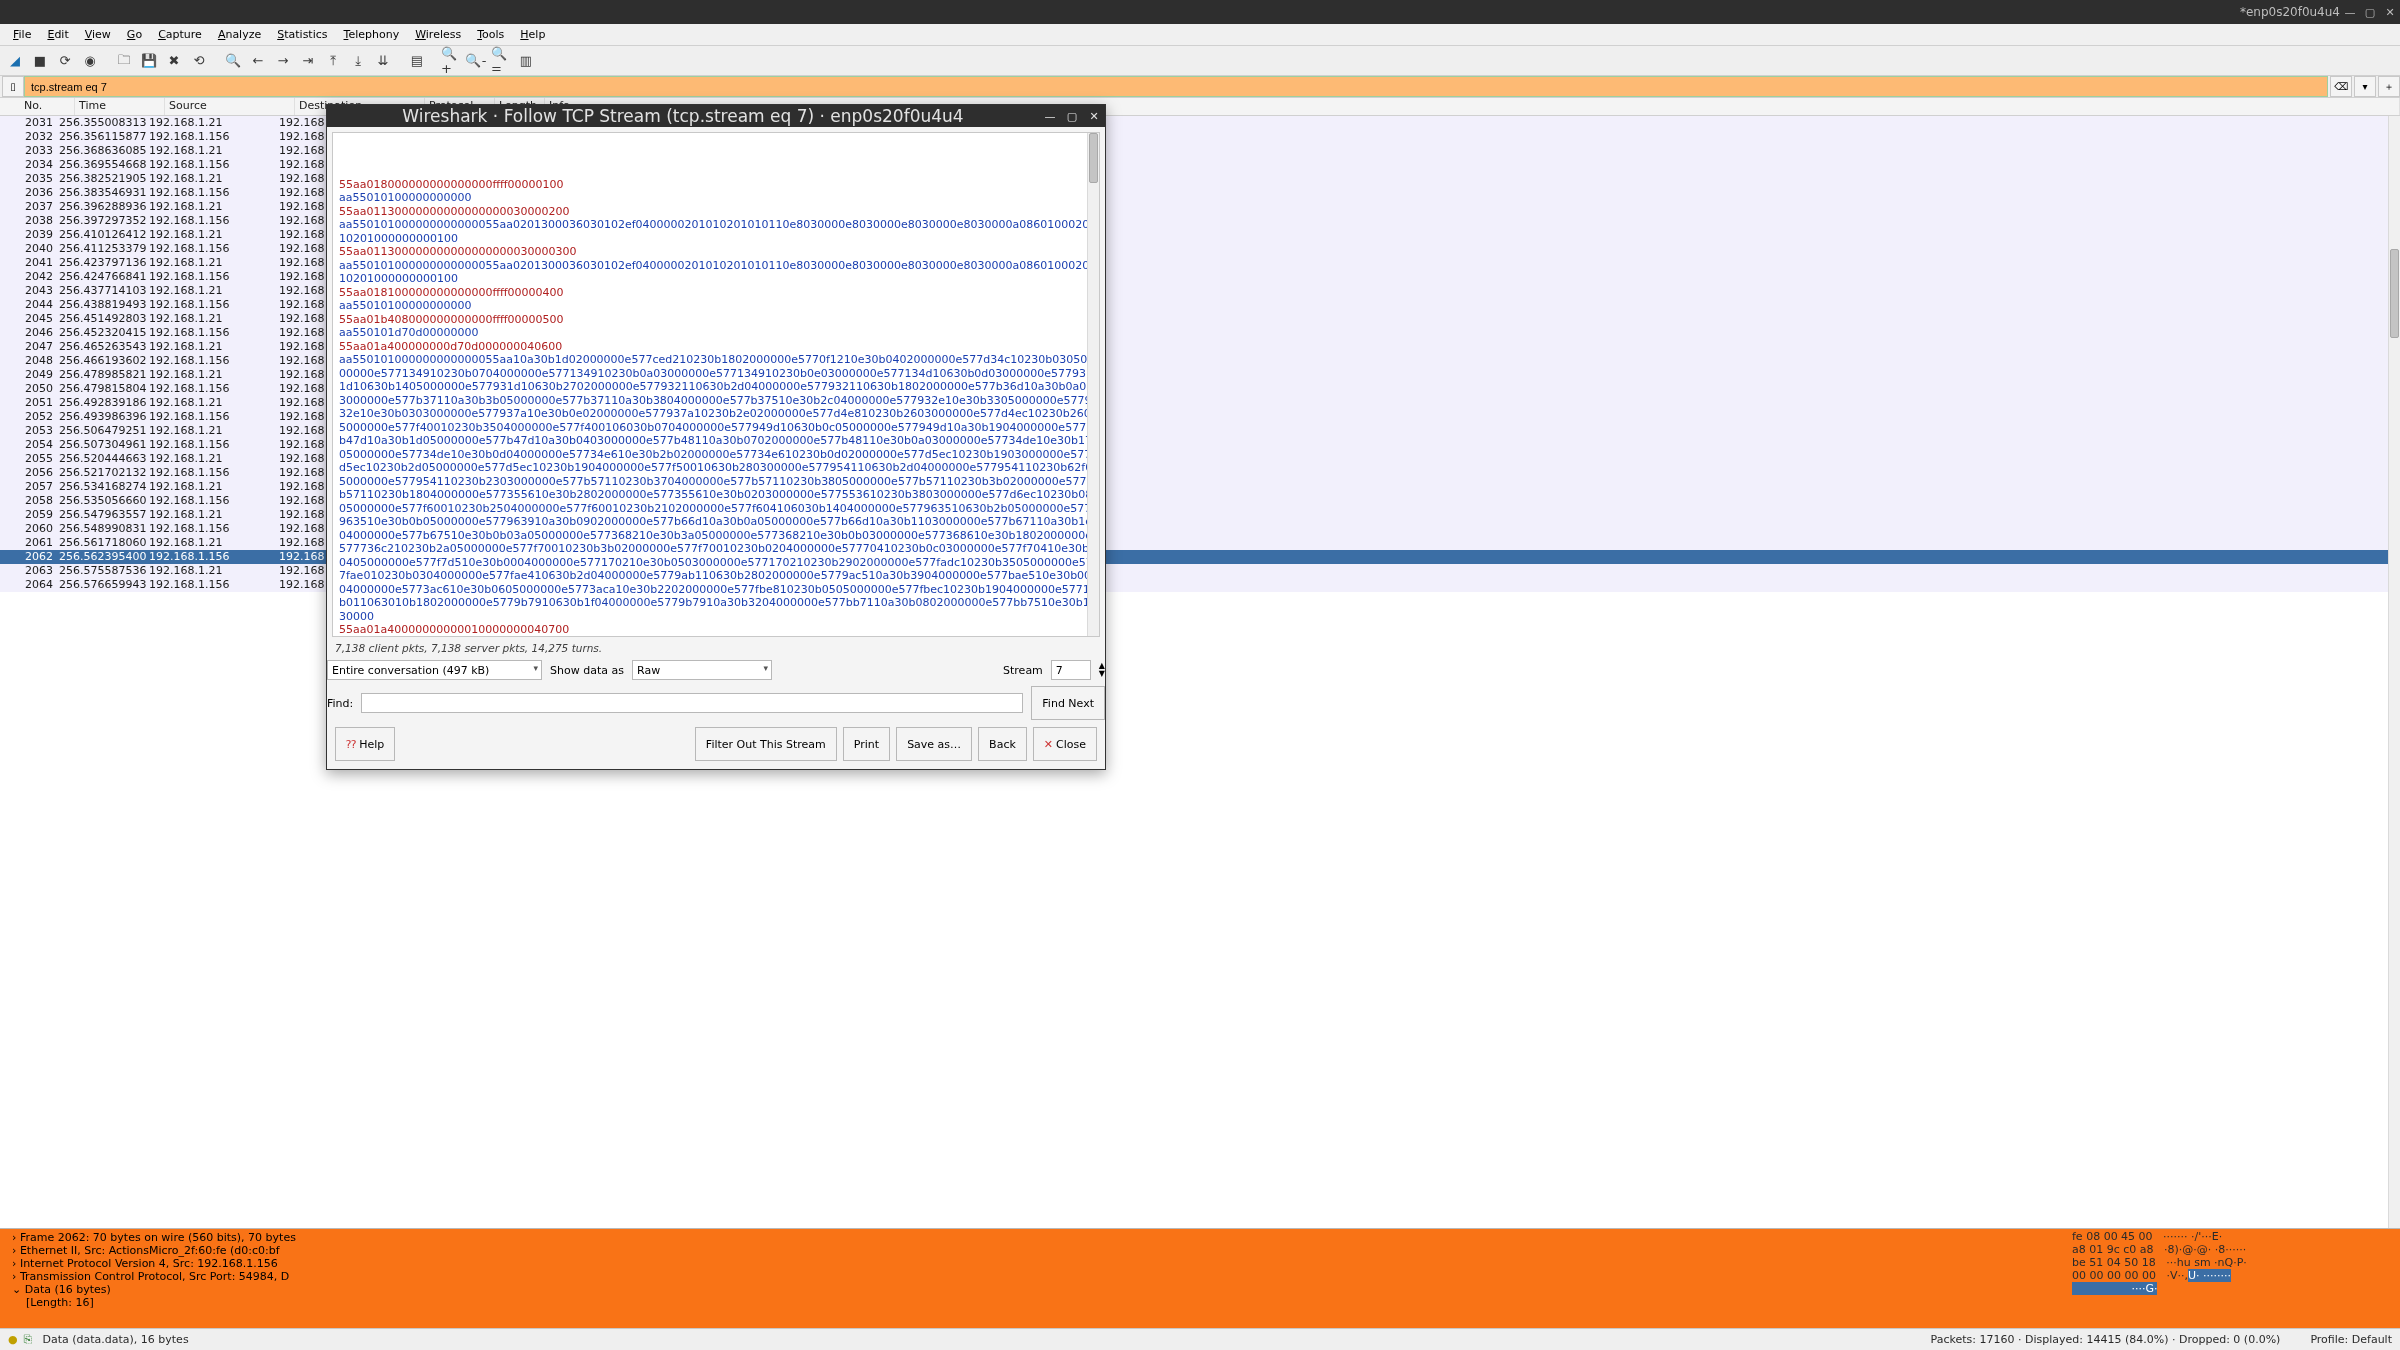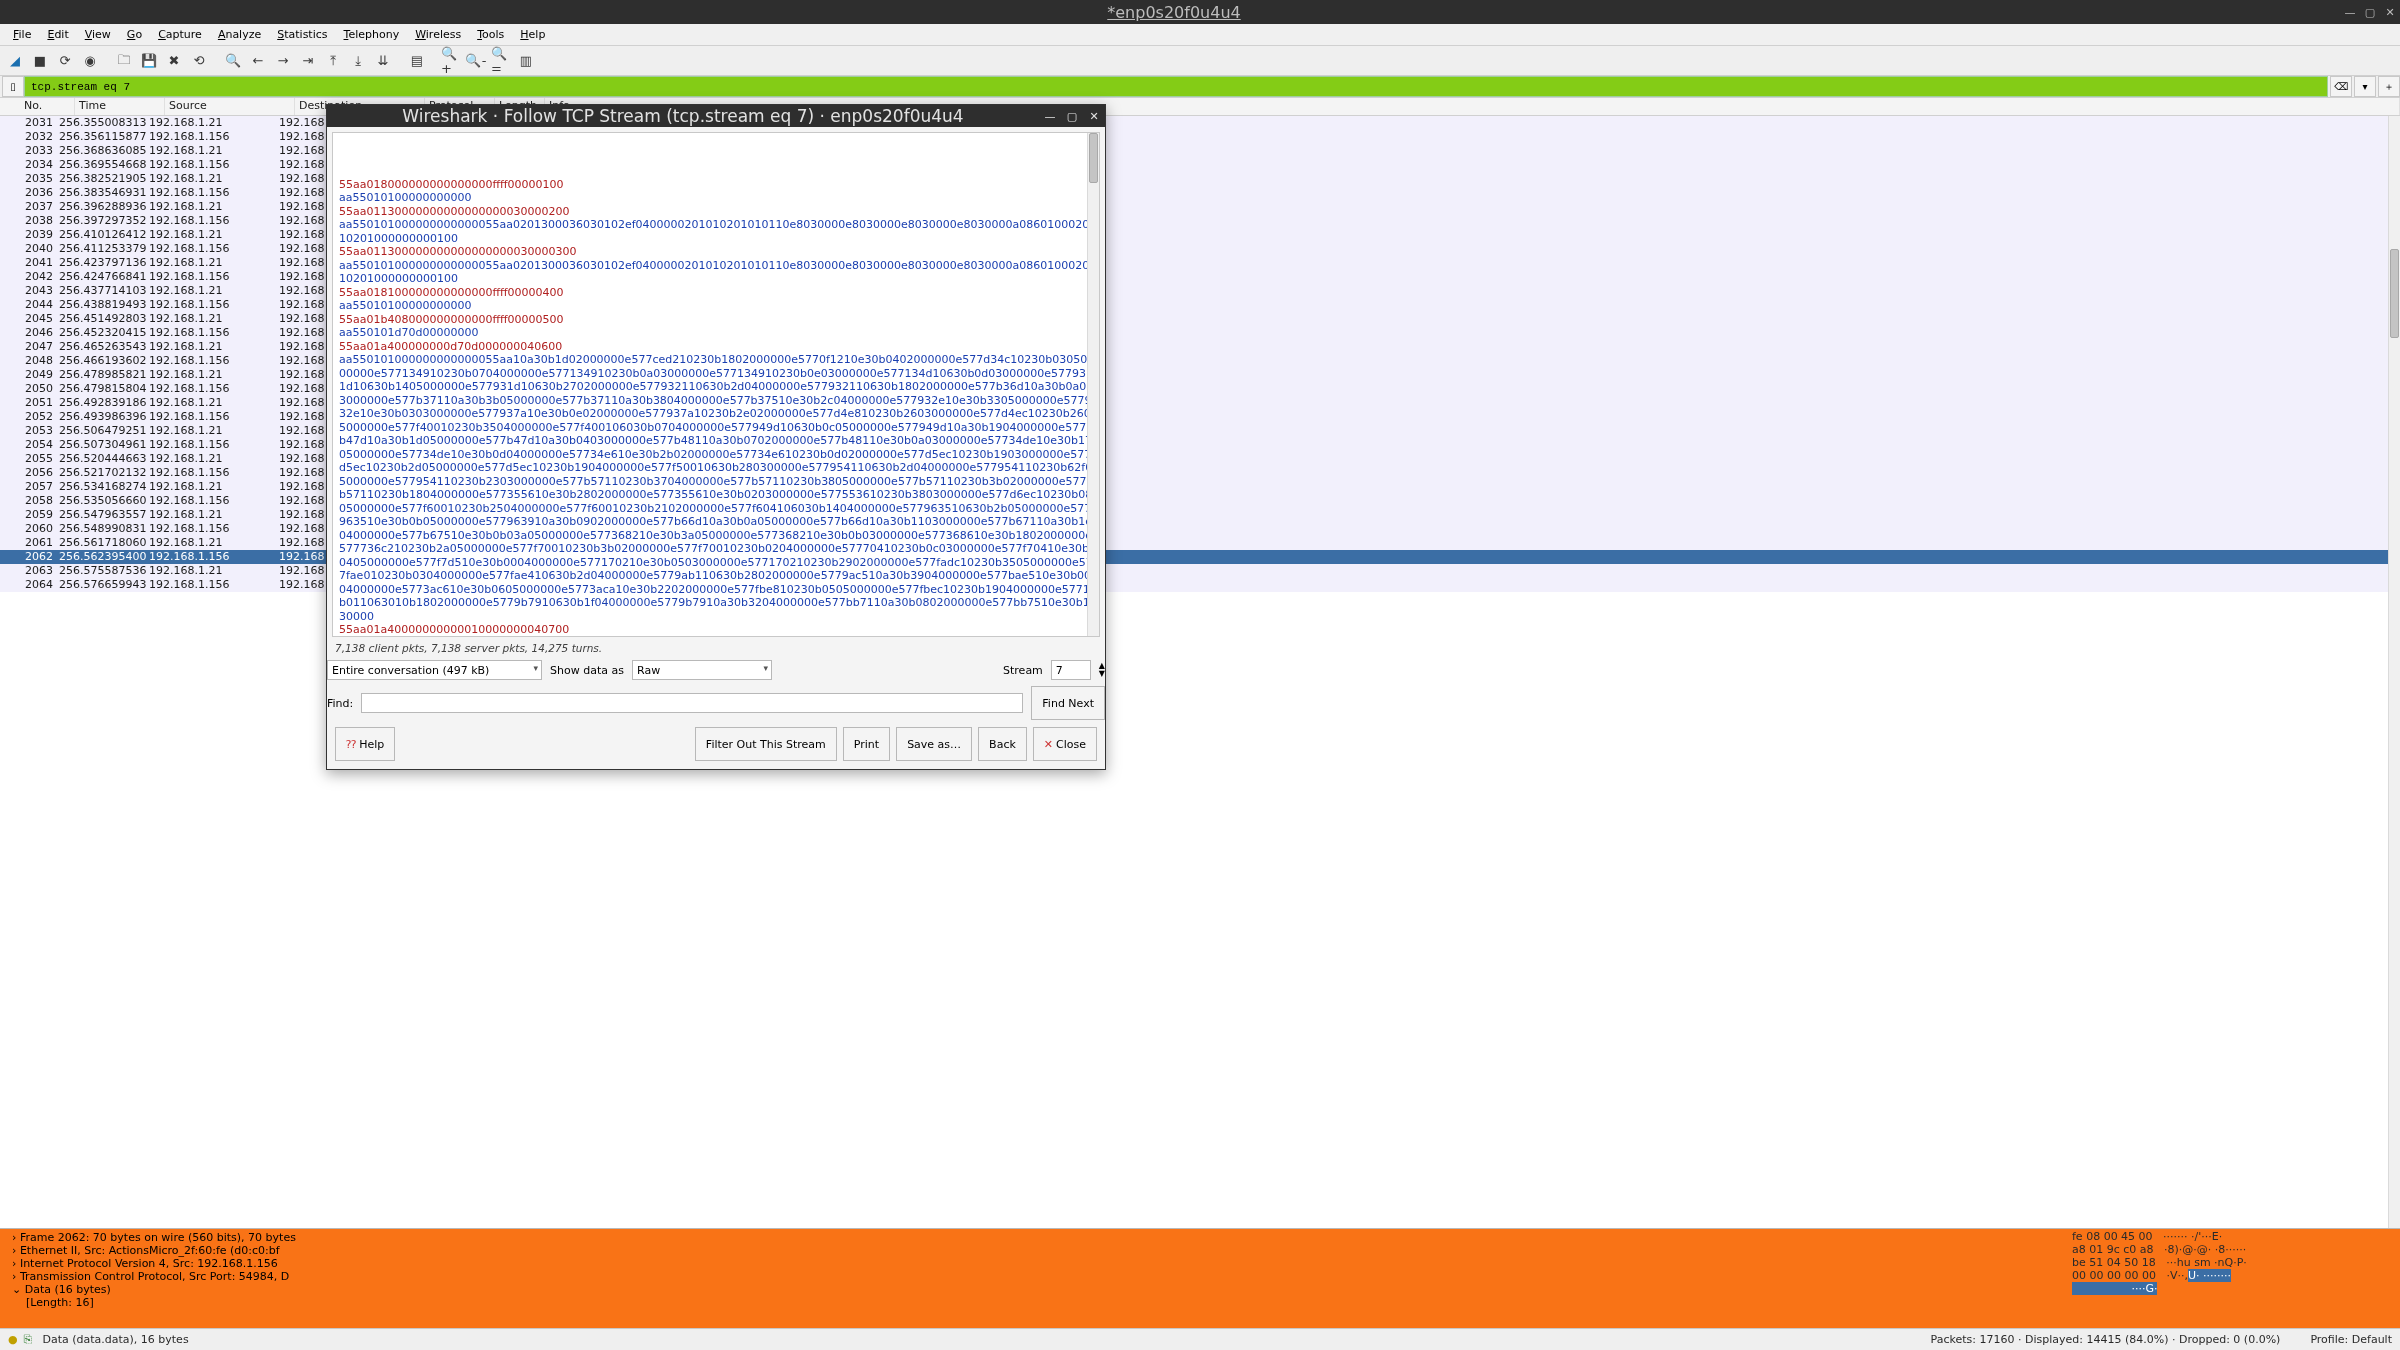--- a/index.html
+++ b/index.html
@@ -1,27 +1,27 @@
 <!DOCTYPE html>
 <html><head>
 <meta charset="utf-8">
 <style>
 * { margin:0; padding:0; box-sizing:border-box; font-family:"DejaVu Sans","Liberation Sans",sans-serif; font-size:11px; }
 html,body { width:2400px; height:1350px; background:#ededed; overflow:hidden; }
 .titlebar { height:24px; background:#2e2e2e; color:#bdbdbd; display:flex; align-items:center; position:relative; }
-.titlebar .title { flex:1; text-align:center; font-size:16px;text-decoration:underline; }
+.titlebar .title { flex:1; text-align:right; font-size:12px; }
 .titlebar .ctl { width:20px; text-align:center; font-size:11px; color:#bdbdbd; }
 .menubar { height:22px; background:#f0f0f0; display:flex; align-items:center; padding:0 6px; gap:2px; border-bottom:1px solid #d0d0d0; }
 .menubar span { padding:2px 7px; }
 .menubar span u { text-decoration:underline; }
 .toolbar { height:30px; background:#efefef; display:flex; align-items:center; padding:0 4px; gap:3px; border-bottom:1px solid #d0d0d0; }
 .tb-btn { width:22px; height:22px; display:flex; align-items:center; justify-content:center; font-size:13px; color:#3a3a3a; border:1px solid transparent; }
 .tb-sep { width:6px; }
 .filterbar { height:22px; display:flex; align-items:stretch; background:#efefef; border-bottom:1px solid #d0d0d0; }
-.filter-input { flex:1; background:#84cc16; border:1px solid #9ecf9e; padding:0 6px; font-family:Liberation Mono, monospace; font-size:11px; }
+.filter-input { flex:1; background:#fdba74; border:1px solid #9ecf9e; padding:0 6px; font-family:Liberation Sans, sans-serif; font-size:11px; }
 .filter-btn { width:22px; display:flex; align-items:center; justify-content:center; border:1px solid #c8c8c8; background:#f4f4f4; margin-left:2px; font-size:10px; }
 .main { position:relative; height:calc(1350px - 24px - 22px - 30px - 22px - 22px); display:flex; flex-direction:column; }
 .packet-header { height:18px; background:#f4f4f4; border-bottom:1px solid #d0d0d0; display:flex; padding-left:20px; color:#202020; }
 .packet-header div { border-right:1px solid #e0e0e0; padding:1px 4px; }
 .packet-list { flex:1; overflow:hidden; background:#fff; font-family:"DejaVu Sans Mono","Liberation Mono",monospace; font-size:11px; color:#1a1a1a; position:relative; }
 .packet-row { display:flex; height:14px; line-height:14px; padding-left:4px; white-space:pre; }
 .packet-row.light { background:#f2f0fc; }
 .packet-row.sel { background:#3b6ea5; color:#fff; }
 .col-no { width:55px; text-align:right; padding-right:6px; }
 .col-time { width:90px; }

